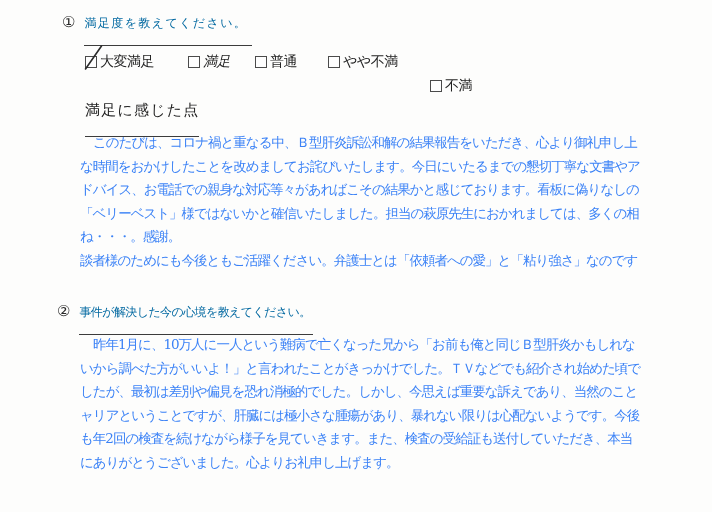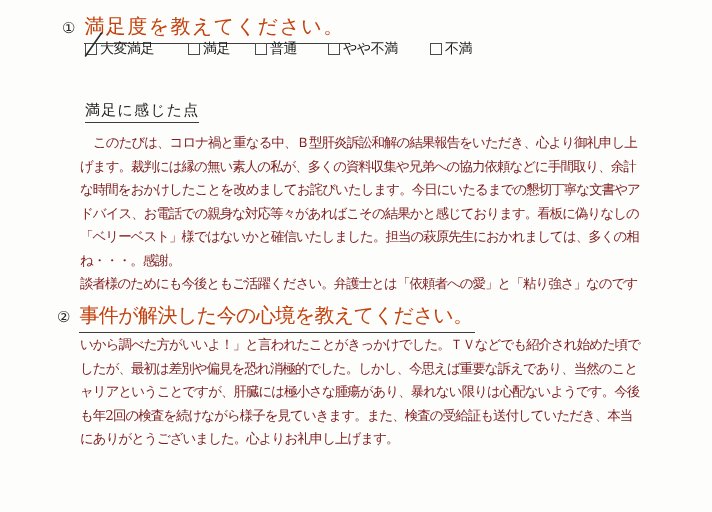--- a/index.html
+++ b/index.html
@@ -20,76 +20,76 @@
     position: absolute;
     display: flex;
     align-items: baseline;
     gap: 9px;
     white-space: nowrap;
   }
   .q-heading.q1 { left: 62px; top: 13px; }
   .q-heading.q2 { left: 57px; top: 302px; }
   .q-num { font-size: 15px; color: #2a2a2a; }
   .q-title {
-    font-size: 20px;
+    font-size: 12px;
     border-bottom: 1.6px solid #3c3c3c;
-    padding-bottom: 3px;
-    color: #c2410c;
+    padding-bottom: 13px;
+    color: #0369a1;
   }
   .q1 .q-title { letter-spacing: 1.4px; padding-right: 5px; }
   .q2 .q-title { letter-spacing: -0.6px; padding-right: 2px; }
   
   .options-row {
     position: absolute;
-    left: 85px; top: 40px;
+    left: 85px; top: 53px;
     width: 570px; height: 24px;
   }
   .option {
     position: absolute; top: 0;
     display: flex; align-items: center;
     font-size: 14px;
     letter-spacing: -0.5px;
     white-space: nowrap;
     cursor: default;
   }
   .option-0 { left: 0; }
-  .option-1 { left: 103px; }
+  .option-1 { left: 103px; font-style: italic; }
   .option-2 { left: 170px; }
   .option-3 { left: 243px; }
-  .option-4 { left: 345px; }
+  .option-4 { left: 345px; margin-top: 24px; }
   .checkbox {
     position: relative;
     width: 12px; height: 12px;
     border: 1.3px solid #4b4b4b;
     background: #fefefe;
     display: inline-block;
     margin-right: 3px;
     box-sizing: border-box;
   }
   .tick { position: absolute; left: -4px; top: -14px; display: none; }
   .option.checked .tick { display: block; }
   
   .subheading {
     position: absolute;
     left: 85px; top: 101px;
     font-size: 15px;
     letter-spacing: 1.2px;
     border-bottom: 1.5px solid #3c3c3c;
-    padding-bottom: 2px;
+    padding-bottom: 16px;
     color: #222;
     white-space: nowrap;
   }
   
   .answer {
     position: absolute;
     left: 80px;
     width: 590px;
     font-size: 13.5px;
     letter-spacing: -1px;
-    color: #7f1d1d;
+    color: #3b82f6;
   }
   .answer .line {
     height: 23.5px;
     line-height: 23.5px;
     white-space: nowrap;
   }
   .answer .line.indent { padding-left: 13px; }
   .answer1 { top: 131px; }
   .answer2 { top: 333px; }
 </style>
@@ -141,34 +141,34 @@
       </span>
       <span class="option-label">不満</span>
     </div>
 
   </div>
 
   <div class="subheading">満足に感じた点</div>
 
   <div class="answer answer1">
     <div class="line indent">このたびは、コロナ禍と重なる中、Ｂ型肝炎訴訟和解の結果報告をいただき、心より御礼申し上</div>
-    <div class="line">げます。裁判には縁の無い素人の私が、多くの資料収集や兄弟への協力依頼などに手間取り、余計</div>
     <div class="line">な時間をおかけしたことを改めましてお詫びいたします。今日にいたるまでの懇切丁寧な文書やア</div>
     <div class="line">ドバイス、お電話での親身な対応等々があればこその結果かと感じております。看板に偽りなしの</div>
     <div class="line">「ベリーベスト」様ではないかと確信いたしました。担当の萩原先生におかれましては、多くの相</div>
     <div class="line">ね・・・。感謝。</div>
     <div class="line">談者様のためにも今後ともご活躍ください。弁護士とは「依頼者への愛」と「粘り強さ」なのです</div>
   </div>
 
   <div class="q-heading q2">
     <span class="q-num">②</span>
     <span class="q-title">事件が解決した今の心境を教えてください。</span>
   </div>
 
   <div class="answer answer2">
+    <div class="line indent">昨年1月に、10万人に一人という難病で亡くなった兄から「お前も俺と同じＢ型肝炎かもしれな</div>
     <div class="line">いから調べた方がいいよ！」と言われたことがきっかけでした。ＴＶなどでも紹介され始めた頃で</div>
     <div class="line">したが、最初は差別や偏見を恐れ消極的でした。しかし、今思えば重要な訴えであり、当然のこと</div>
     <div class="line">ャリアということですが、肝臓には極小さな腫瘍があり、暴れない限りは心配ないようです。今後</div>
     <div class="line">も年2回の検査を続けながら様子を見ていきます。また、検査の受給証も送付していただき、本当</div>
     <div class="line">にありがとうございました。心よりお礼申し上げます。</div>
   </div>
 
 </div>
 
 </body></html>

